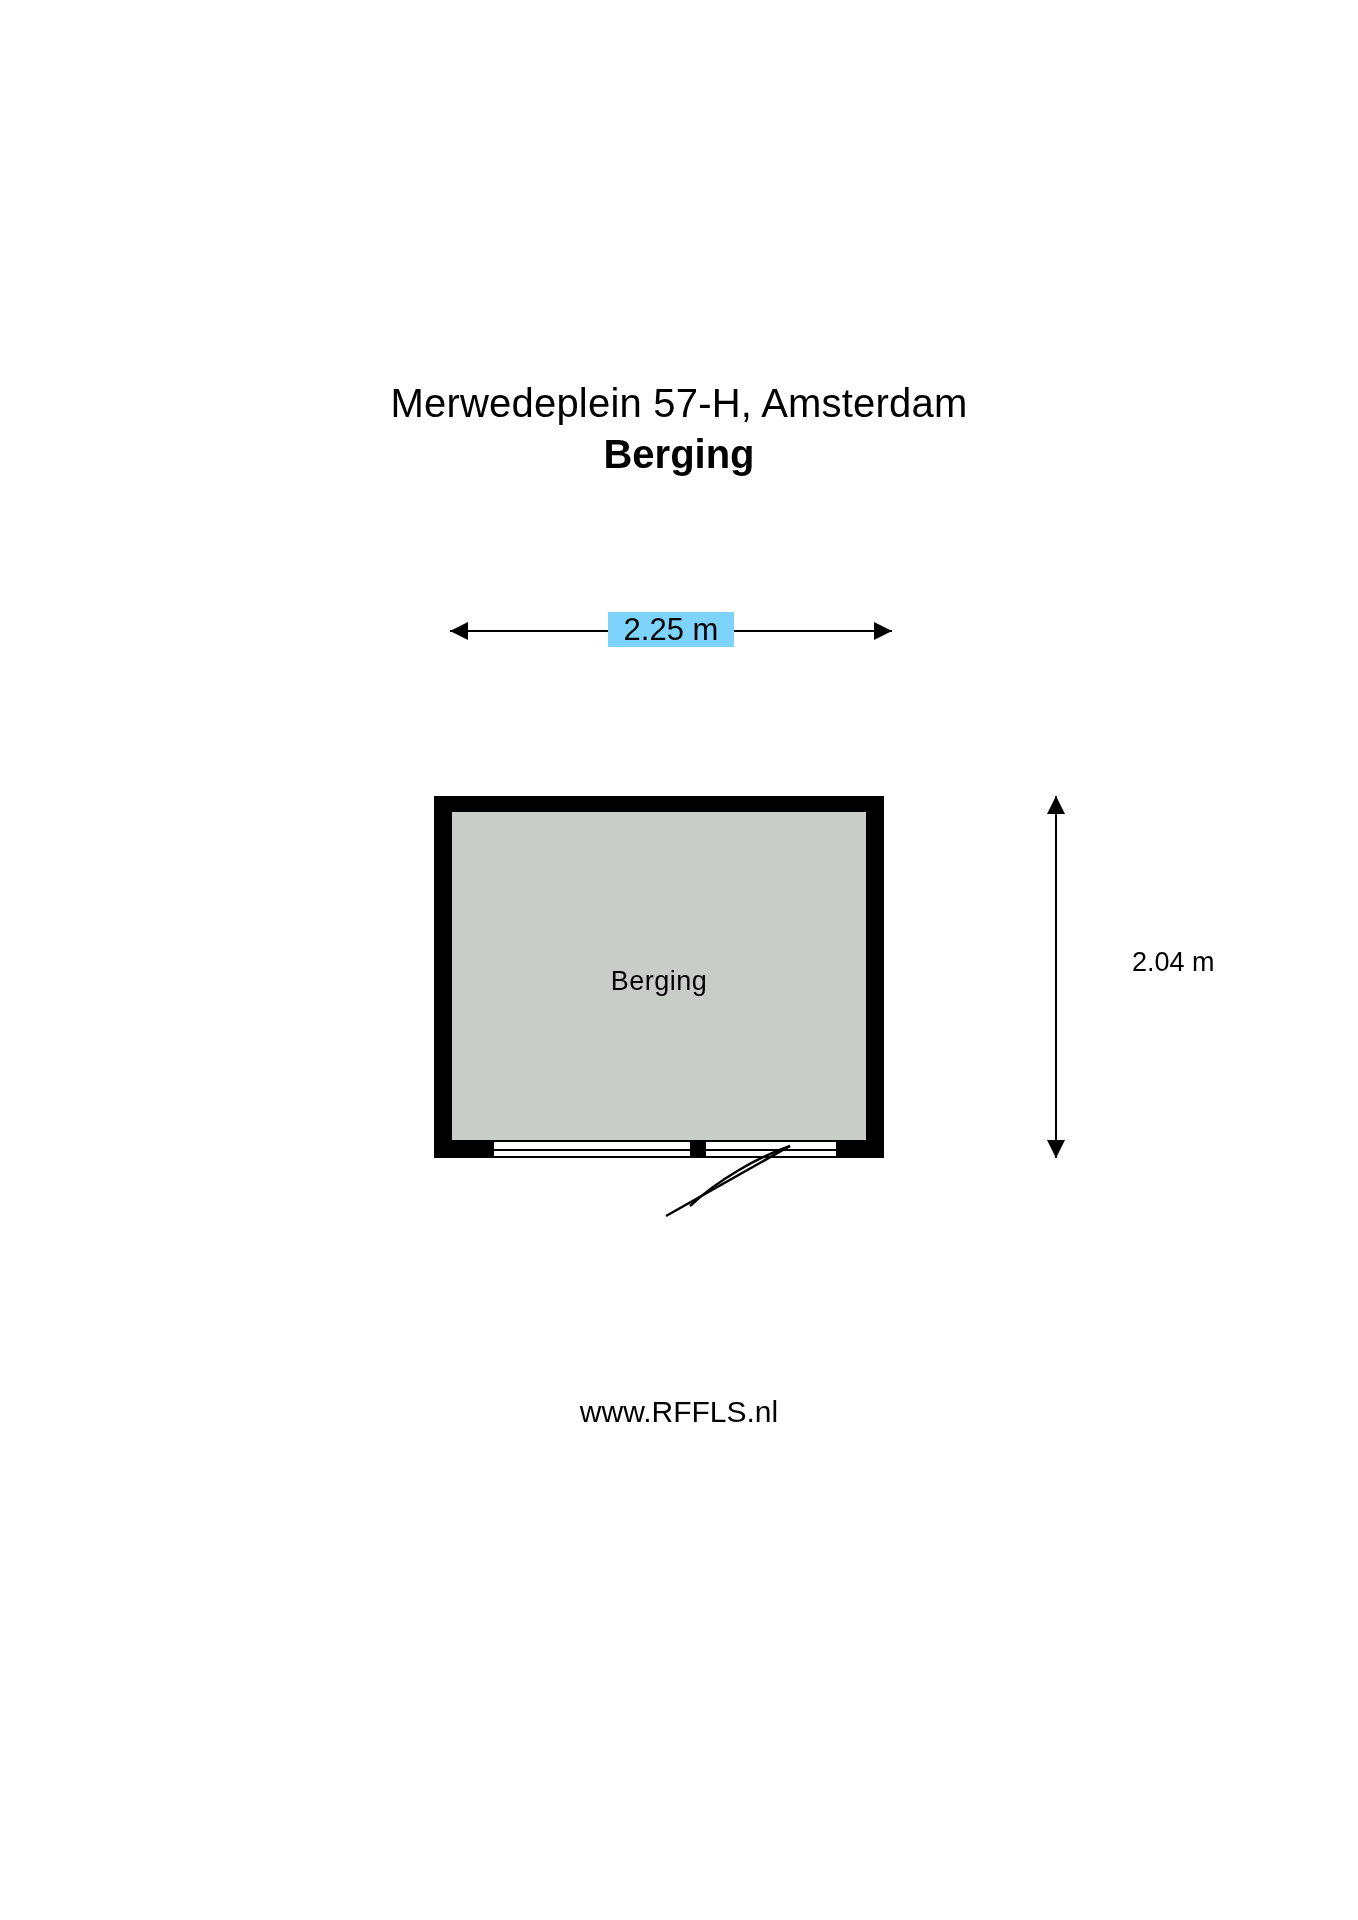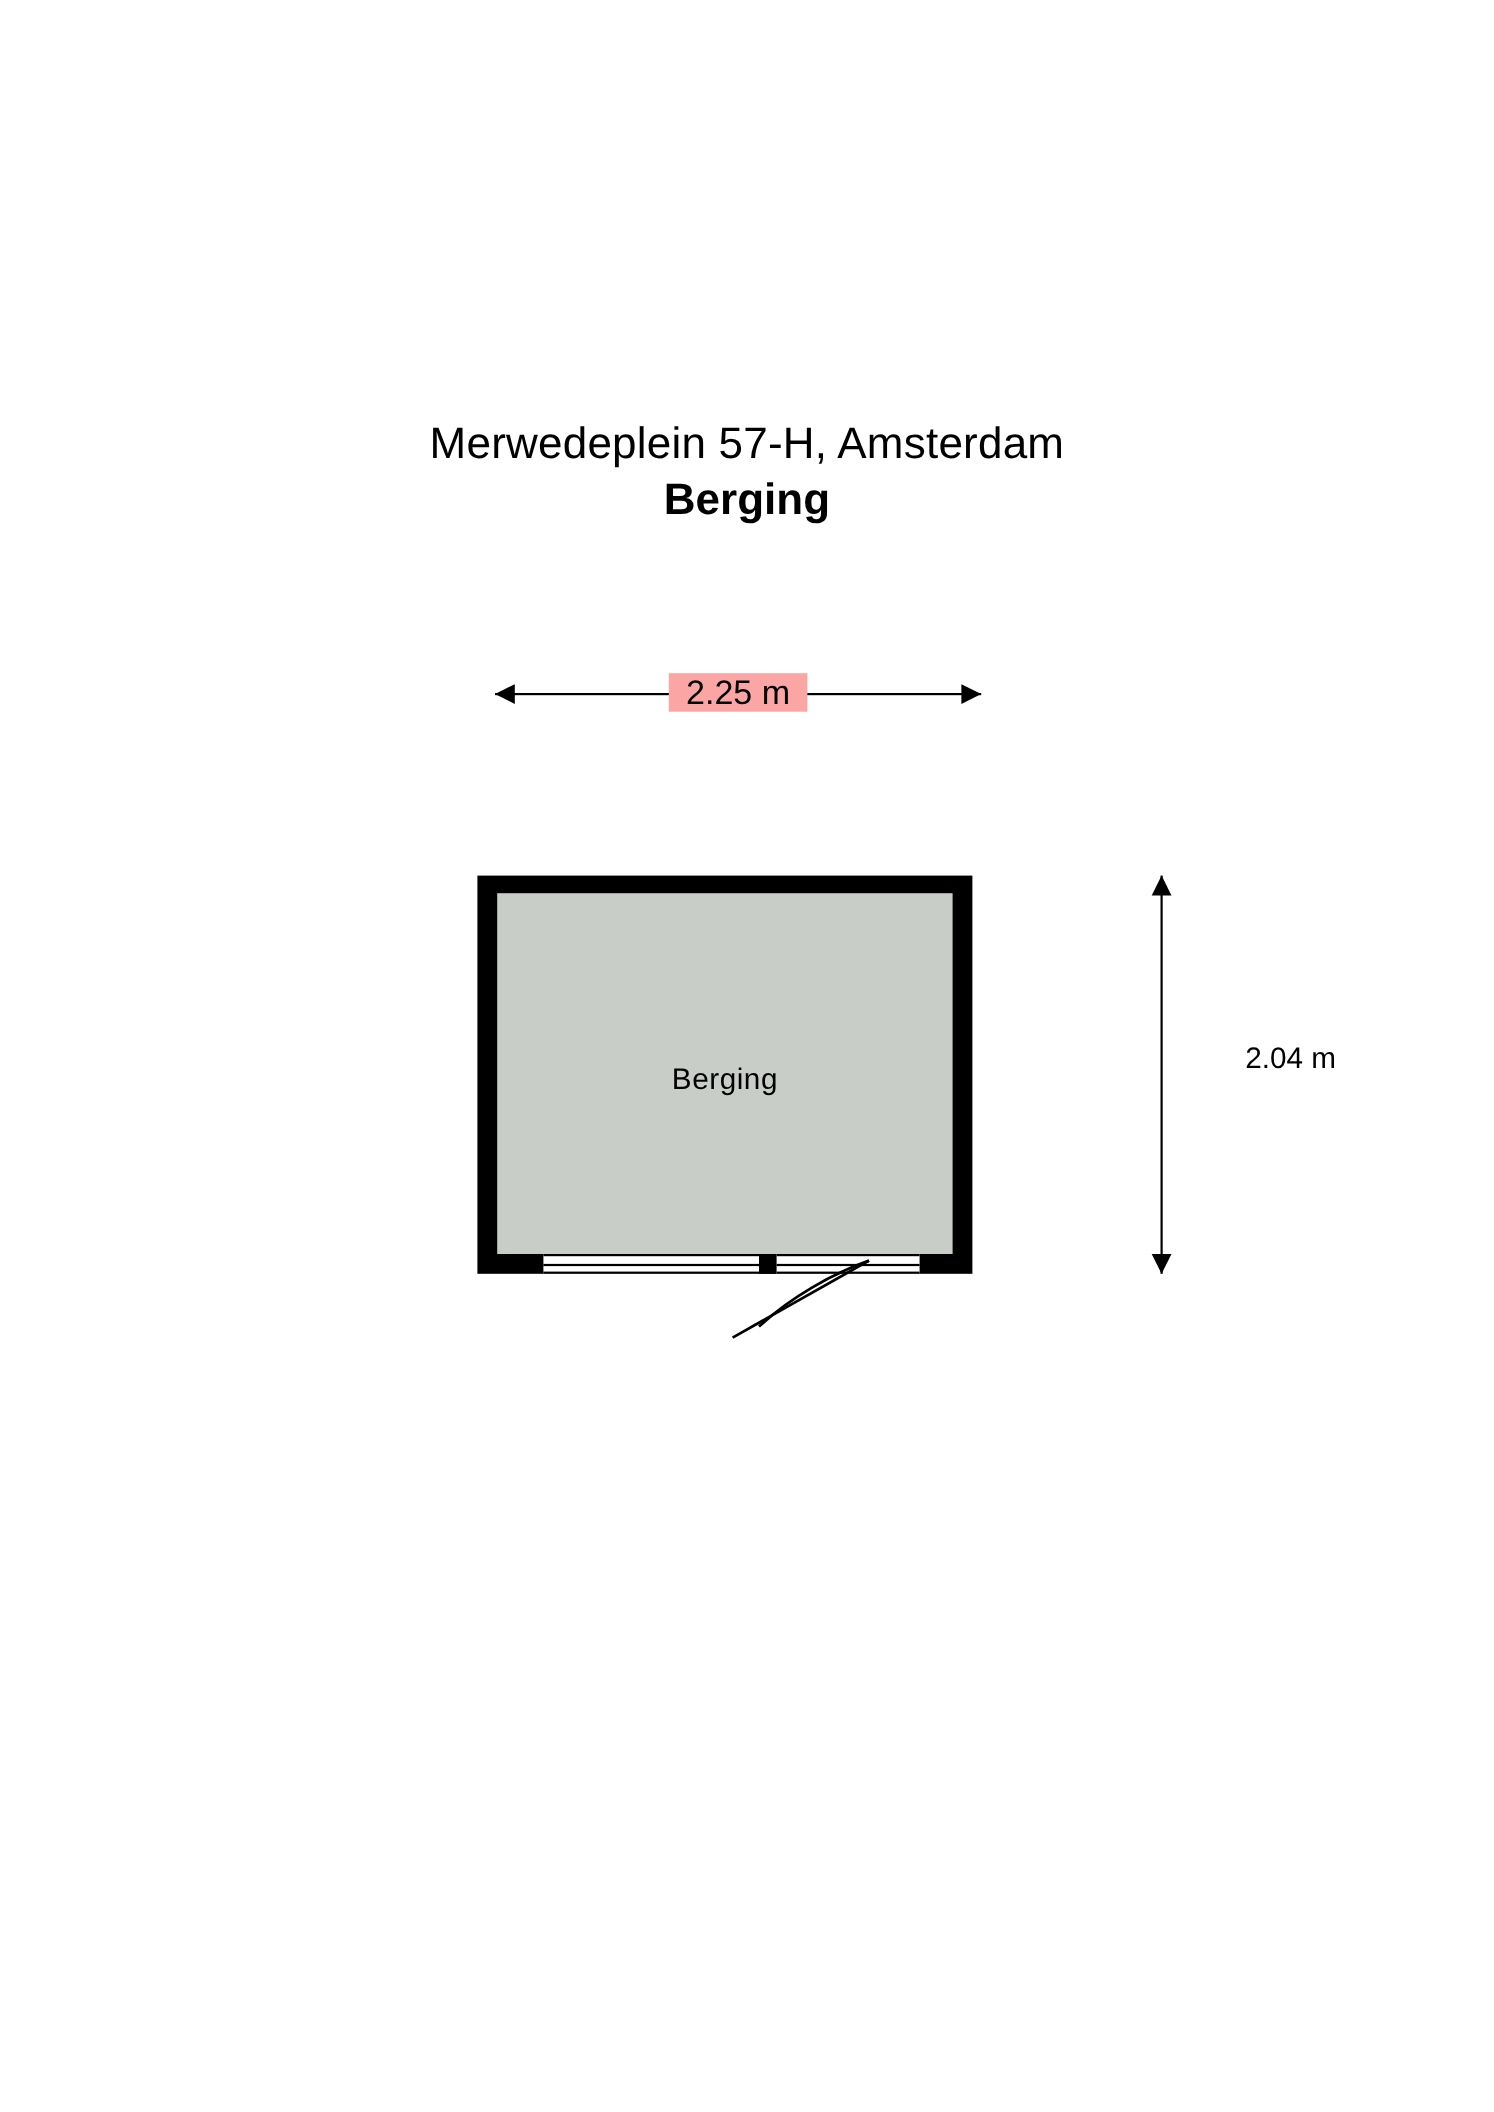--- a/index.html
+++ b/index.html
@@ -66,21 +66,21 @@
   .dim-top .label {
     position: absolute;
     top: 0px;
     left: 0;
     width: 442px;
     text-align: center;
     font-size: 31px;
     line-height: 40px;
   }
   .dim-top .label span {
-    background: #fca5a5;
+    background: #7dd3fc;
     padding: 0 16px;
   }
   .arrow-left, .arrow-right {
     position: absolute;
     top: 12px;
     width: 0;
     height: 0;
     border-top: 9px solid transparent;
     border-bottom: 9px solid transparent;
   }
@@ -264,13 +264,14 @@
 
   <div class="dim-right">
     <div class="arrow-up"></div>
     <div class="arrow-down"></div>
   </div>
   <div class="dim-right-label">2.04 m</div>
 
 </div>
 
 <div class="footer">
+  <div>www.RFFLS.nl</div>
 </div>
 
 </body></html>

